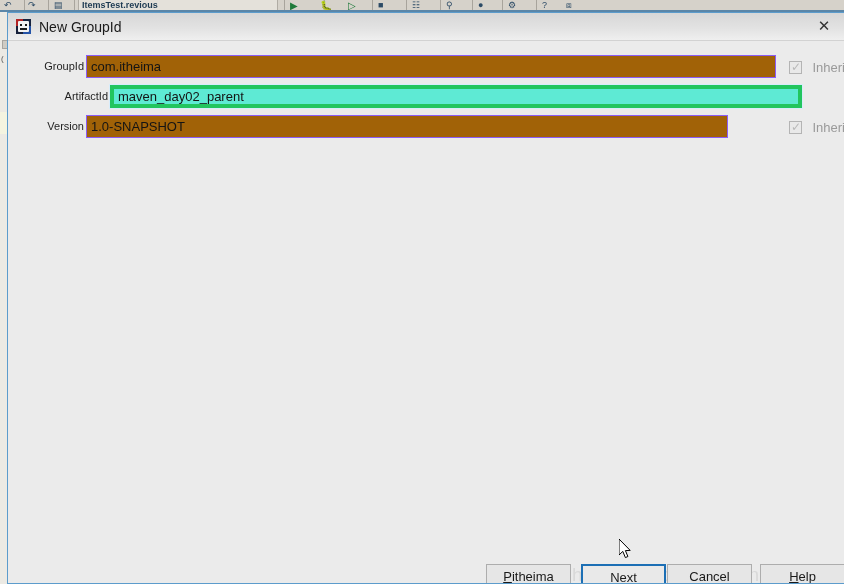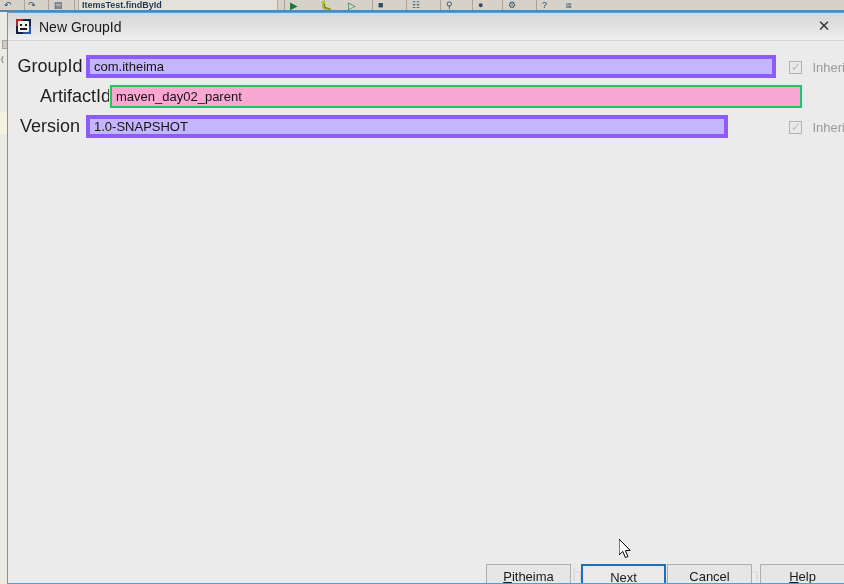--- a/index.html
+++ b/index.html
@@ -168,43 +168,43 @@
     position: absolute;
     left: 0;
     width: 837px;
     height: 24px;
   }
   .row-label {
     position: absolute;
     left: 8px;
     top: 2px;
     width: 68px;
-    text-align: center;
-    font-size: 18px;
+    text-align: right;
+    font-size: 11px;
     line-height: 19px;
     color: #1f1f1f;
     white-space: nowrap;
   }
   .row-input {
     position: absolute;
     left: 78px;
     top: 0;
     height: 23px;
-    background: #c4b5fd;
-    border: 4px solid #8b5cf6;
+    background: #a16207;
+    border: 1px solid #8b5cf6;
     box-sizing: border-box;
     font-family: "Liberation Sans", sans-serif;
     font-size: 13px;
     color: #141414;
     padding: 0 4px;
     outline: none;
   }
   .row-input.focused {
-    border: 2px solid #22c55e;
-    background: #f9a8d4;
+    border: 4px solid #22c55e;
+    background: #5eead4;
     box-shadow: 0 0 0 1px #d7ecfb;
   }
   .inherit-wrap {
     position: absolute;
     top: 3px;
     left: 781px;
     height: 18px;
     white-space: nowrap;
   }
   .cb {
@@ -292,21 +292,21 @@
 
 <div id="screen">
 
   <div class="ide-toolbar">
     <div class="tb-sep" style="left:24px;"></div>
     <div class="tb-sep" style="left:48px;"></div>
     <div class="tb-sep" style="left:74px;"></div>
     <div class="tb-icon" style="left:4px;">↶</div>
     <div class="tb-icon" style="left:28px;">↷</div>
     <div class="tb-icon" style="left:54px;">▤</div>
-    <div class="tb-runconf">ItemsTest.findById</div>
+    <div class="tb-runconf">ItemsTest.revious</div>
     <div class="tb-sep" style="left:284px;"></div>
     <div class="tb-icon tb-green" style="left:290px;">▶</div>
     <div class="tb-icon tb-green" style="left:320px;">🐛</div>
     <div class="tb-icon tb-green" style="left:348px;">▷</div>
     <div class="tb-sep" style="left:372px;"></div>
     <div class="tb-icon" style="left:378px;">■</div>
     <div class="tb-sep" style="left:406px;"></div>
     <div class="tb-icon" style="left:412px;">☷</div>
     <div class="tb-sep" style="left:440px;"></div>
     <div class="tb-icon" style="left:446px;">⚲</div>

